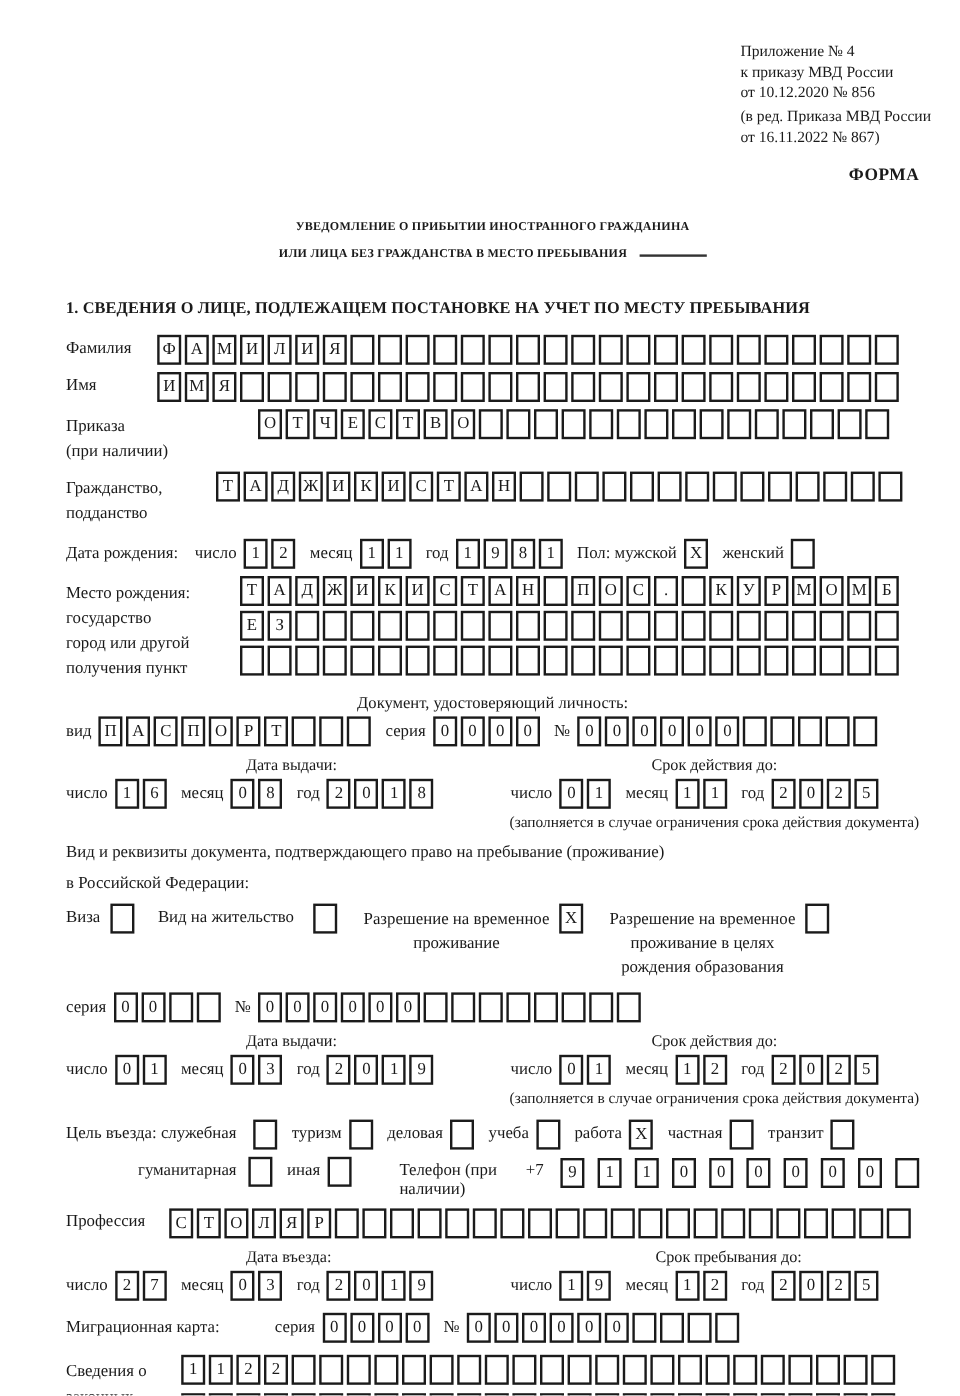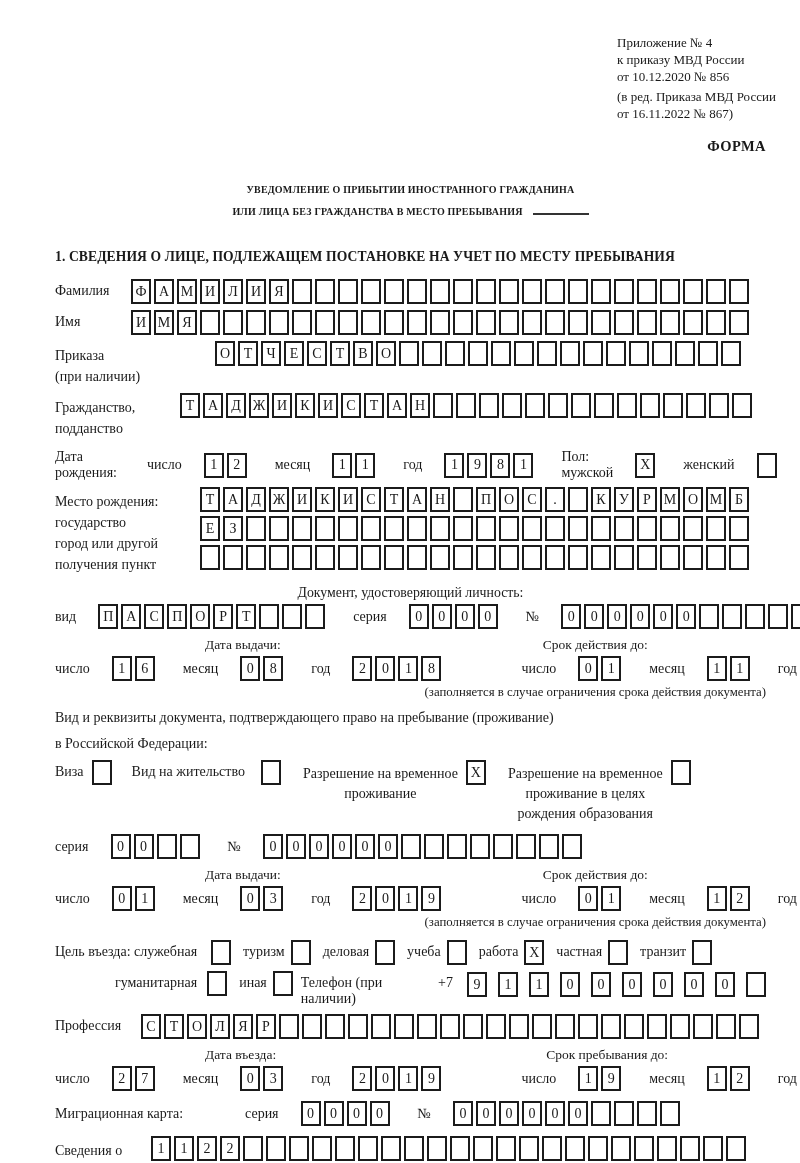--- a/index.html
+++ b/index.html
@@ -30,21 +30,21 @@
   }
   .w75{width:76px;}
   .w145{width:145px;}
   .w120{width:125px;}
   .w160{width:160px;}
   .stack{display:flex;flex-direction:column;gap:4px;}
   
   .dhead{display:flex;font-size:13.5px;margin-top:8px;}
   .dhead .h1{margin-left:150px;}
   .dhead .h2{margin-left:262px;}
-  .daterow{display:flex;align-items:center;margin-top:3px;gap:16px;}
+  .daterow{display:flex;align-items:center;margin-top:3px;}
   .daterow .t{padding-right:6px;}
   .daterow .g{margin-left:12px;}
   .daterow .gap{margin-left:64px;}
   .note{margin-top:4px;text-align:right;font-size:12.8px;}
   .docline{margin-top:10px;font-size:14px;}
   .center-b{margin-top:10px;text-align:center;font-weight:normal;font-size:13.8px;}
   
   .optrow{display:flex;align-items:flex-start;margin-top:8px;}
   .optrow .ot{padding-top:4px;}
   .optrow .cell{margin-left:8px;}
@@ -508,21 +508,21 @@
     <span class="cell" style="margin-left:0"></span>
     <span class="t">транзит</span>
     <span class="cell" style="margin-left:0"></span>
   </div>
 
   <div class="optrow purpose" style="margin-top:6px;margin-left:60px">
     <span class="t t0">гуманитарная</span>
     <span class="cell" style="margin-left:4px"></span>
     <span class="t">иная</span>
     <span class="cell" style="margin-left:0"></span>
-    <span class="t" style="padding-left:8px">Телефон (при наличии)</span>
+    <span class="t" style="padding-left:40px">Телефон (при наличии)</span>
     <span class="t" style="padding-left:14px">+7</span>
     <span class="cells" style="margin-top:1px">
         <span class="cell">9</span>
         <span class="cell">1</span>
         <span class="cell">1</span>
         <span class="cell">0</span>
         <span class="cell">0</span>
         <span class="cell">0</span>
         <span class="cell">0</span>
         <span class="cell">0</span>

